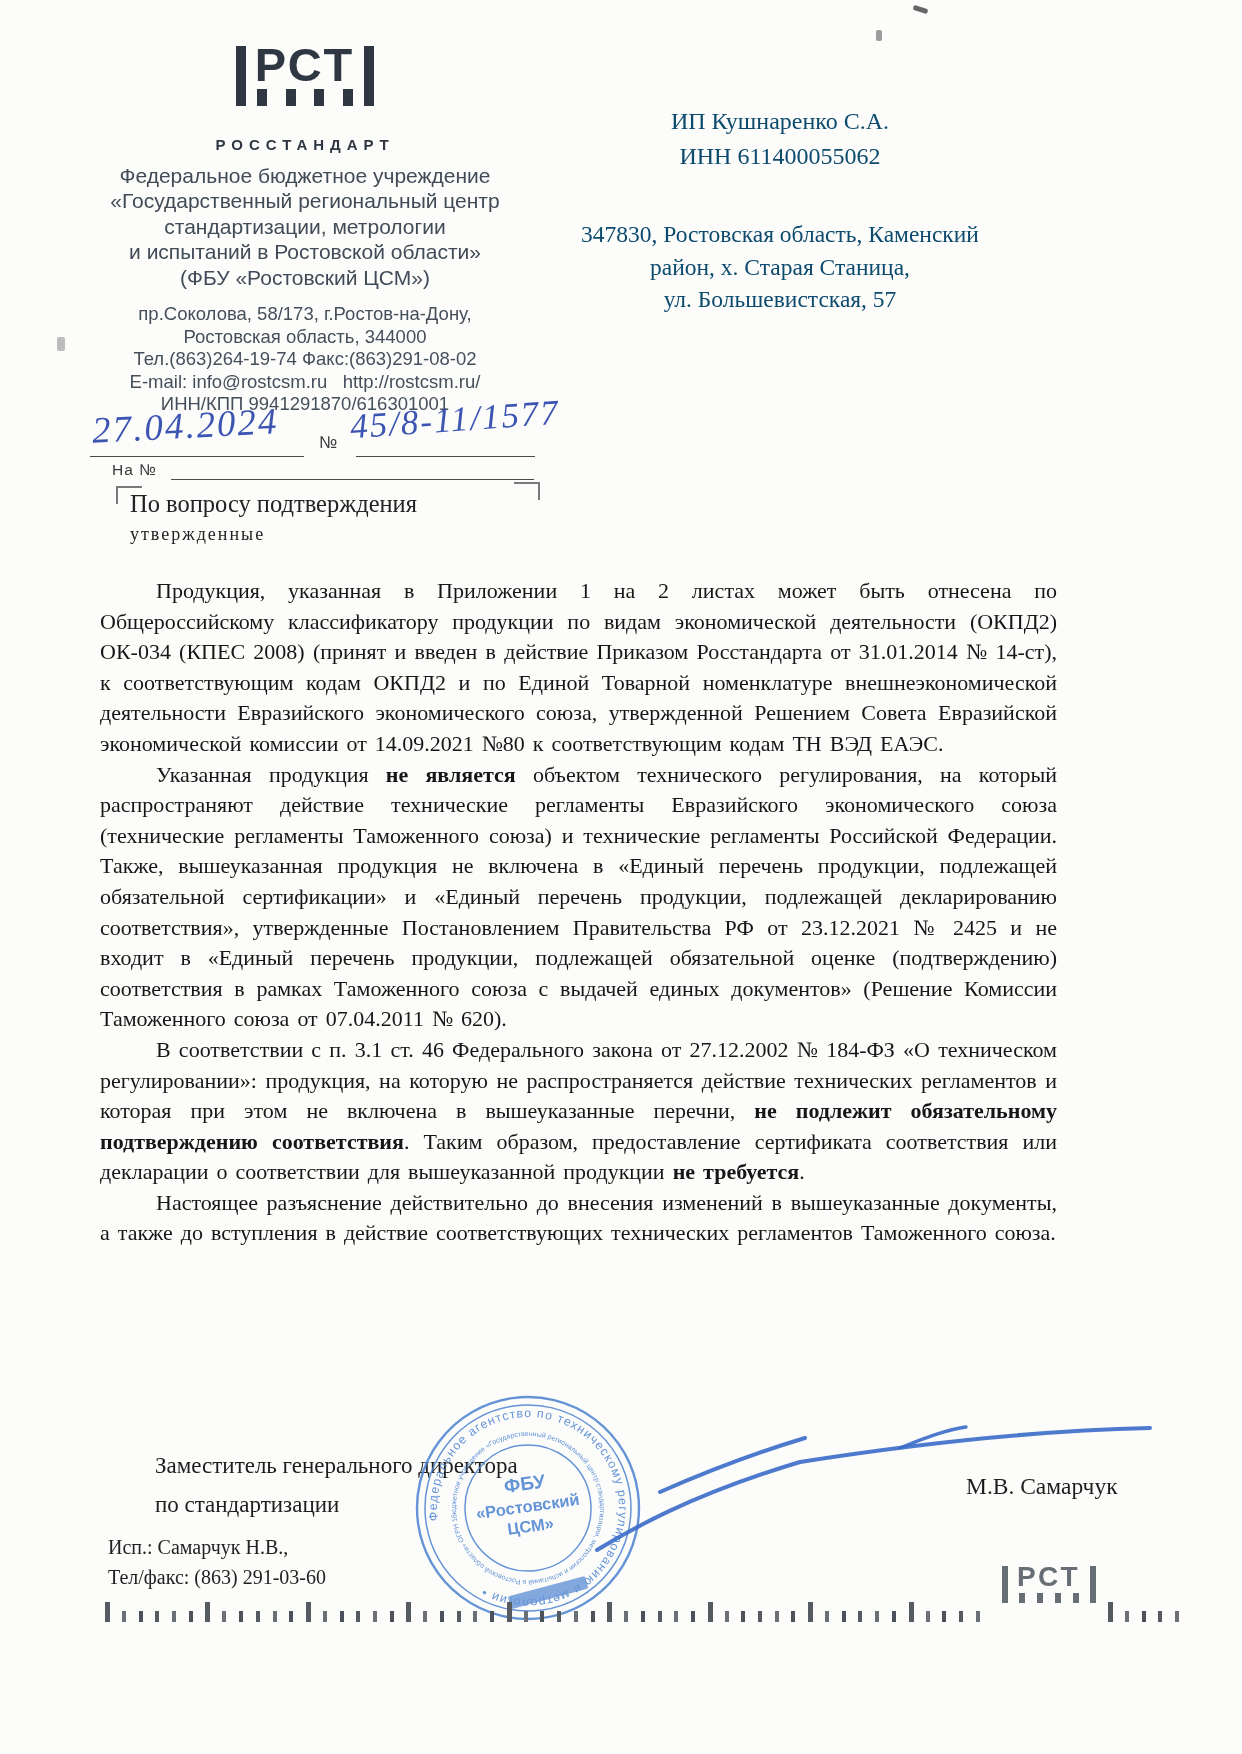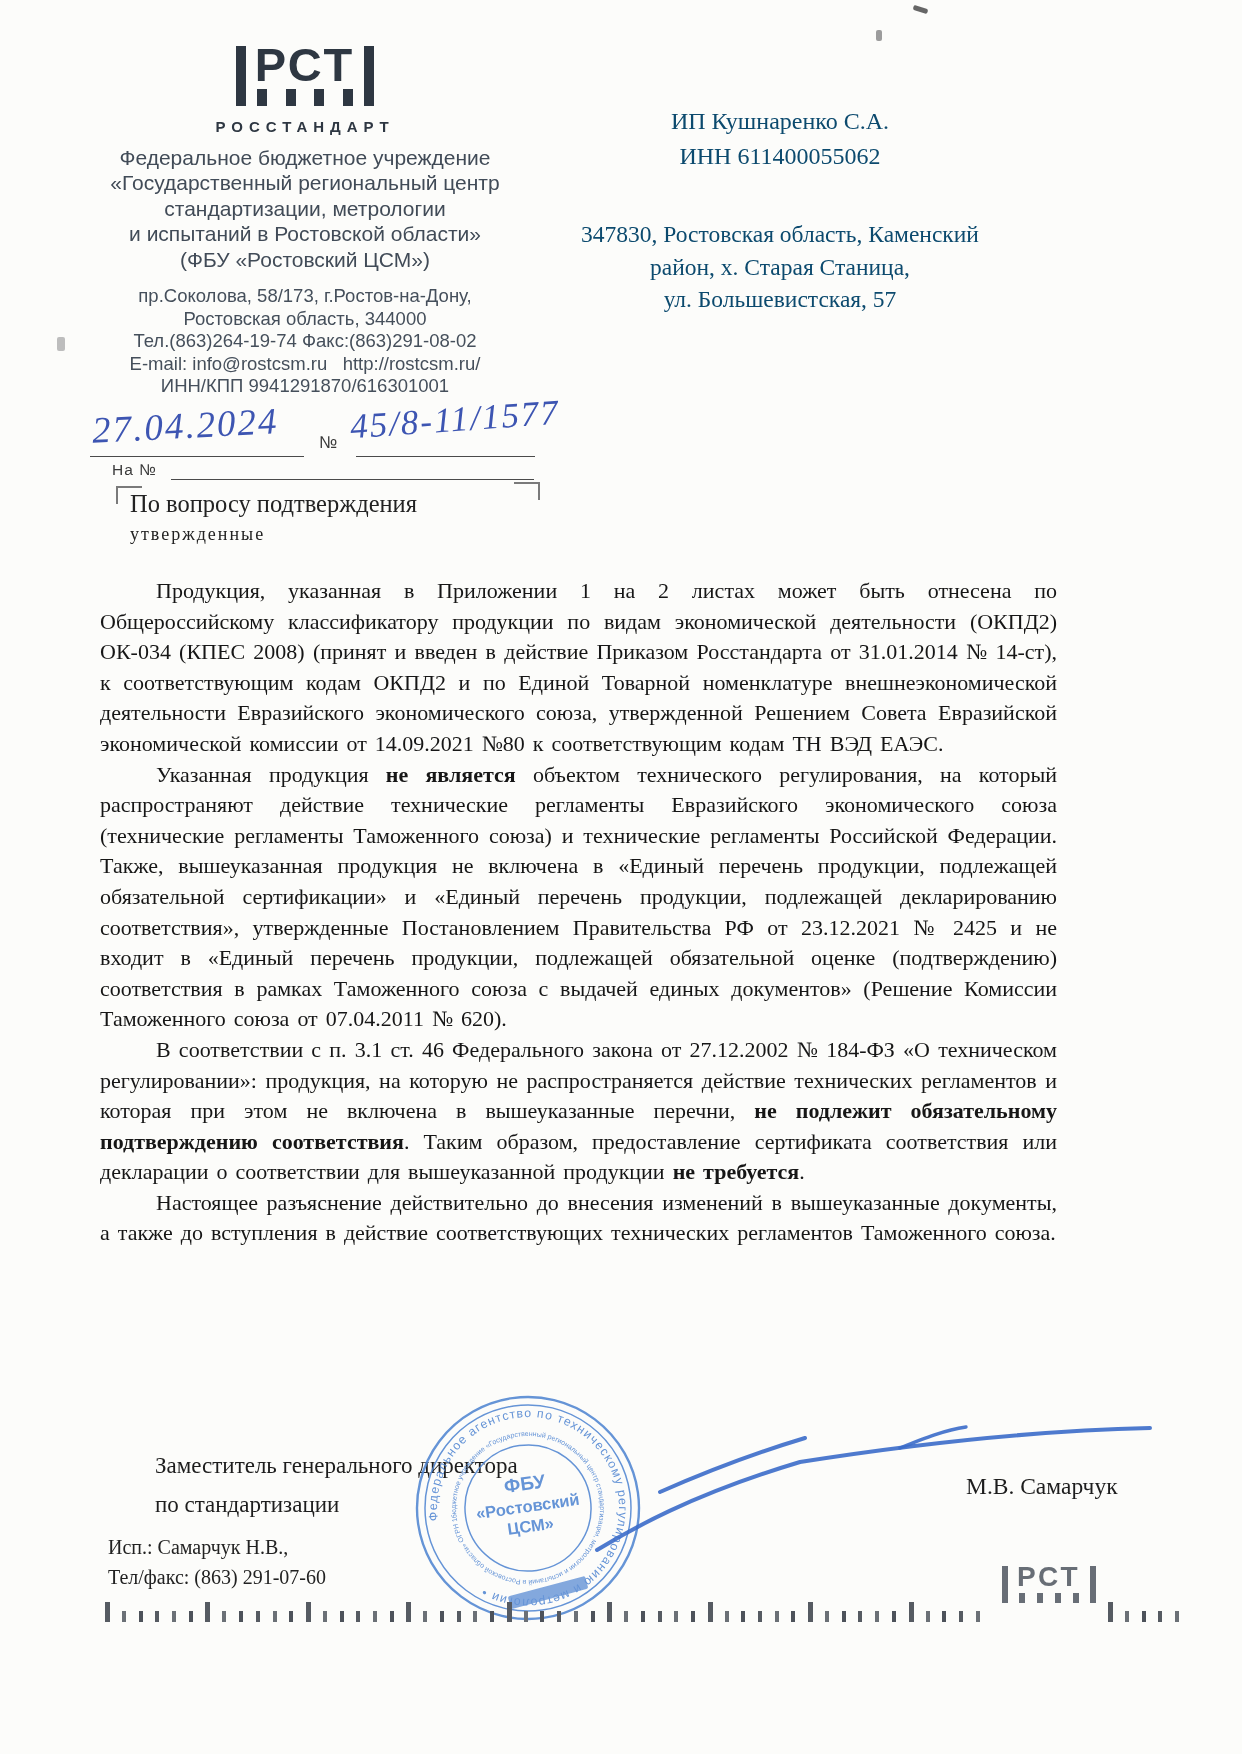--- a/index.html
+++ b/index.html
@@ -15,21 +15,21 @@
   }
   .logo{display:inline-flex;align-items:stretch;gap:9px;--u:10px;--fs:47px;--c:#2e3742;}
   .logo .sidebar{width:var(--u);background:var(--c);}
   .logo .mid{display:flex;flex-direction:column;justify-content:space-between;}
   .logo .letters{
     font-family:"Liberation Sans",sans-serif;font-weight:bold;
     font-size:var(--fs);line-height:0.8;letter-spacing:3px;color:var(--c);
   }
   .logo .underbars{display:flex;justify-content:space-between;margin-top:5px;padding:0 2px;}
   .logo .underbars i{display:block;width:var(--u);height:calc(var(--fs)*0.36);background:var(--c);}
-  .brand{margin-top:8px;font-weight:bold;font-size:15px;letter-spacing:6px;color:#2e3742;}
+  .brand{margin-top:26px;font-weight:bold;font-size:15px;letter-spacing:6px;color:#2e3742;}
   .org{margin-top:10px;font-size:21px;line-height:25.5px;color:#414b57;}
   .contact{margin-top:13px;font-size:18.5px;line-height:22.5px;color:#454f5b;}
   .contact div{white-space:pre;}
   
   .hand{
     position:absolute;font-family:"Liberation Serif",serif;font-style:italic;
     color:#3d55b2;letter-spacing:2px;white-space:nowrap;
   }
   .hand-date{left:92px;top:404px;font-size:37px;transform:rotate(-3deg);}
   .hand-num{left:350px;top:400px;font-size:35px;transform:rotate(-4deg);}
@@ -176,21 +176,21 @@
   </svg>
 
   <svg class="sign-svg" viewBox="0 0 660 180">
     <path d="M 57 170 C 90 150, 150 115, 260 82 C 400 60, 520 50, 610 48" fill="none" stroke="#3b6cc9" stroke-width="4" stroke-linecap="round" opacity="0.9"></path>
     <path d="M 120 112 C 170 90, 225 70, 265 58" fill="none" stroke="#3b6cc9" stroke-width="4" stroke-linecap="round" opacity="0.9"></path>
     <path d="M 360 68 C 385 58, 405 50, 426 47" fill="none" stroke="#3b6cc9" stroke-width="3.4" stroke-linecap="round" opacity="0.9"></path>
   </svg>
 
   <div class="executor">
     <div>Исп.: Самарчук Н.В.,</div>
-    <div>Тел/факс: (863) 291-07-60</div>
+    <div>Тел/факс: (863) 291-03-60</div>
   </div>
 
   <div class="ticks ticks-left" id="ticks-left">
       <i style="width: 5px; height: 20px; margin-right: 12px; background: rgb(86, 91, 98);"></i>
       <i style="width: 4px; height: 11px; margin-right: 12.7px; background: rgb(107, 112, 118);"></i>
       <i style="width: 4px; height: 11px; margin-right: 12.7px; background: rgb(77, 82, 90);"></i>
       <i style="width: 4px; height: 11px; margin-right: 12.7px; background: rgb(86, 91, 98);"></i>
       <i style="width: 4px; height: 11px; margin-right: 12.7px; background: rgb(107, 112, 118);"></i>
       <i style="width: 4px; height: 11px; margin-right: 12.7px; background: rgb(77, 82, 90);"></i>
       <i style="width: 5px; height: 20px; margin-right: 12px; background: rgb(86, 91, 98);"></i>

